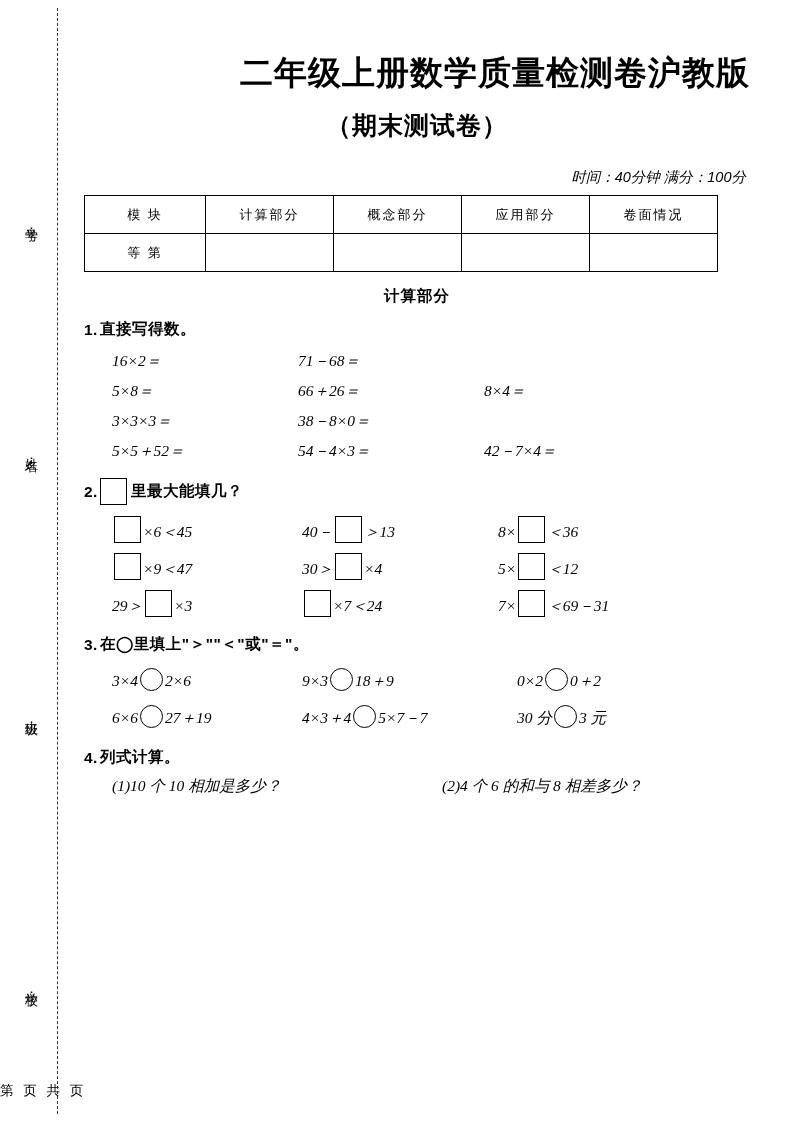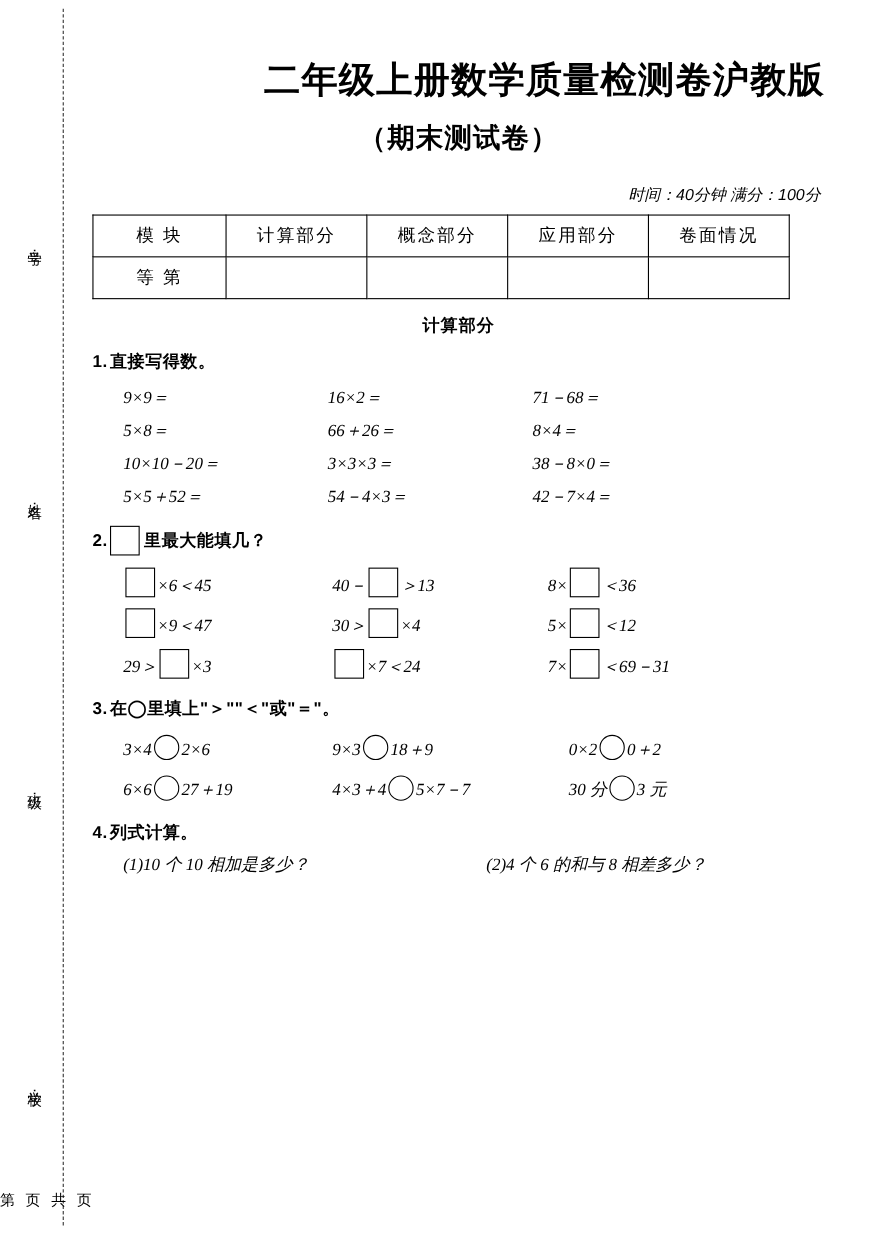--- a/index.html
+++ b/index.html
@@ -95,21 +95,21 @@
     width: 634px;
     border-collapse: collapse;
     table-layout: fixed;
   }
   table.score-table td {
     border: 1px solid #000;
     height: 35px;
     text-align: center;
     vertical-align: middle;
     font-family: "Liberation Sans", sans-serif;
-    font-size: 16px;
+    font-size: 13px;
     letter-spacing: 2px;
   }
   table.score-table td.first-col { width: 118px; }
 
   .section-head {
     margin-top: 14px;
     text-align: center;
     font-family: "Liberation Sans", sans-serif;
     font-weight: bold;
     font-size: 15.5px;
@@ -247,31 +247,29 @@
       </table>
 
     <div class="section-head">计算部分</div>
 
     <div class="q-title">
       <span class="q-num">1.</span>
       <span class="q-text">直接写得数。</span>
     </div>
     <div class="math-rows q1">
       <div class="math-row">
-        <span class="mitem c1">9×9＝</span>
         <span class="mitem c2">16×2＝</span>
         <span class="mitem c3">71－68＝</span>
       </div>
       <div class="math-row">
         <span class="mitem c1">5×8＝</span>
         <span class="mitem c2">66＋26＝</span>
         <span class="mitem c3">8×4＝</span>
       </div>
       <div class="math-row">
-        <span class="mitem c1">10×10－20＝</span>
         <span class="mitem c2">3×3×3＝</span>
         <span class="mitem c3">38－8×0＝</span>
       </div>
       <div class="math-row">
         <span class="mitem c1">5×5＋52＝</span>
         <span class="mitem c2">54－4×3＝</span>
         <span class="mitem c3">42－7×4＝</span>
       </div>
     </div>
 

